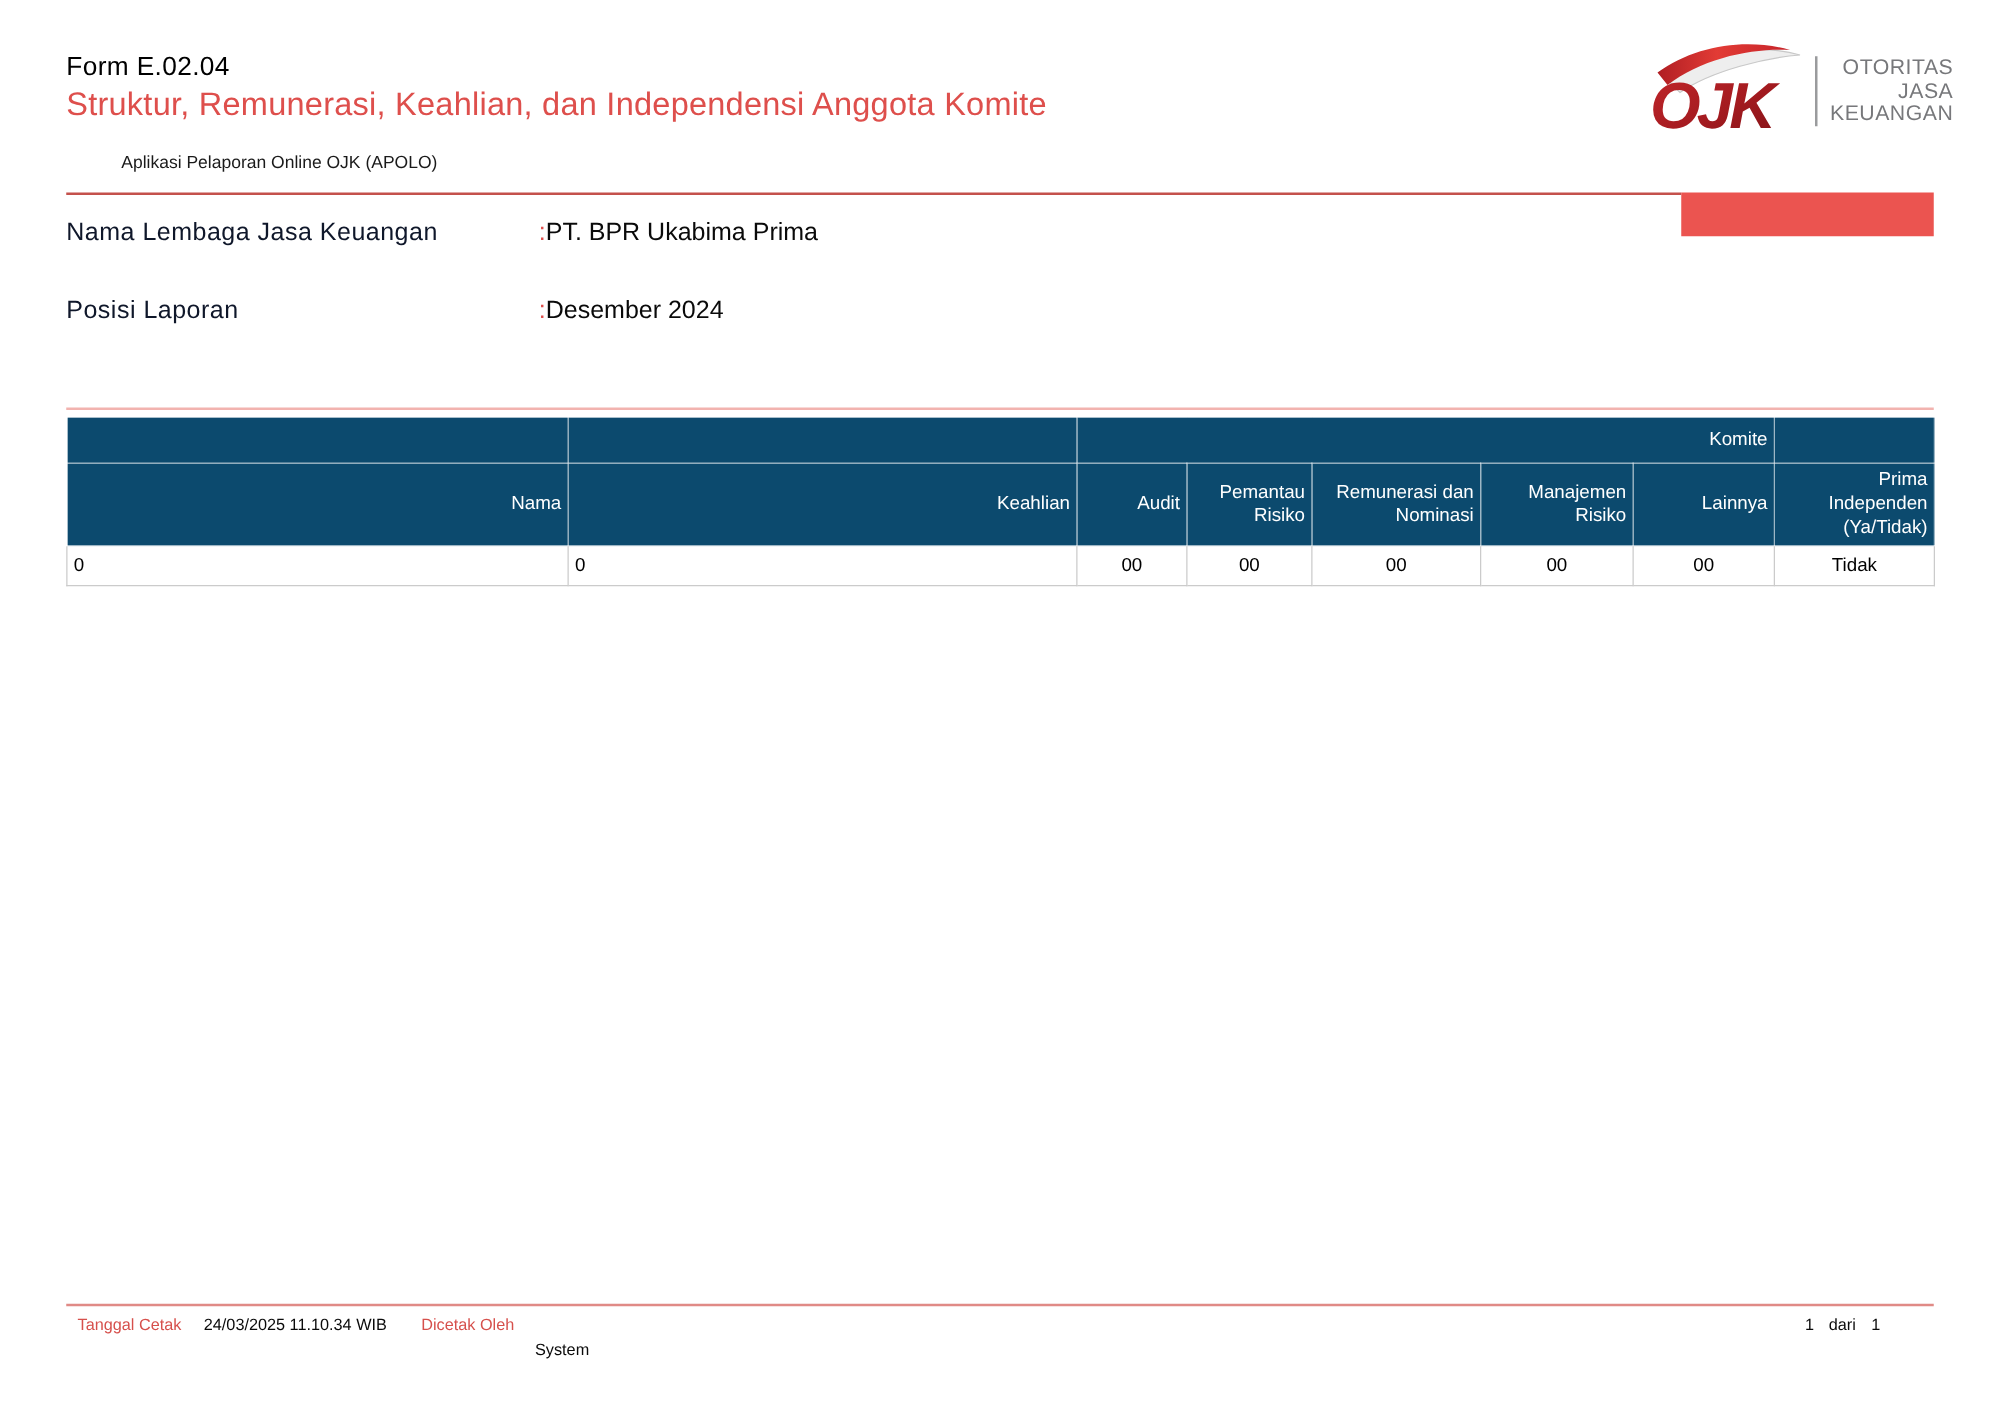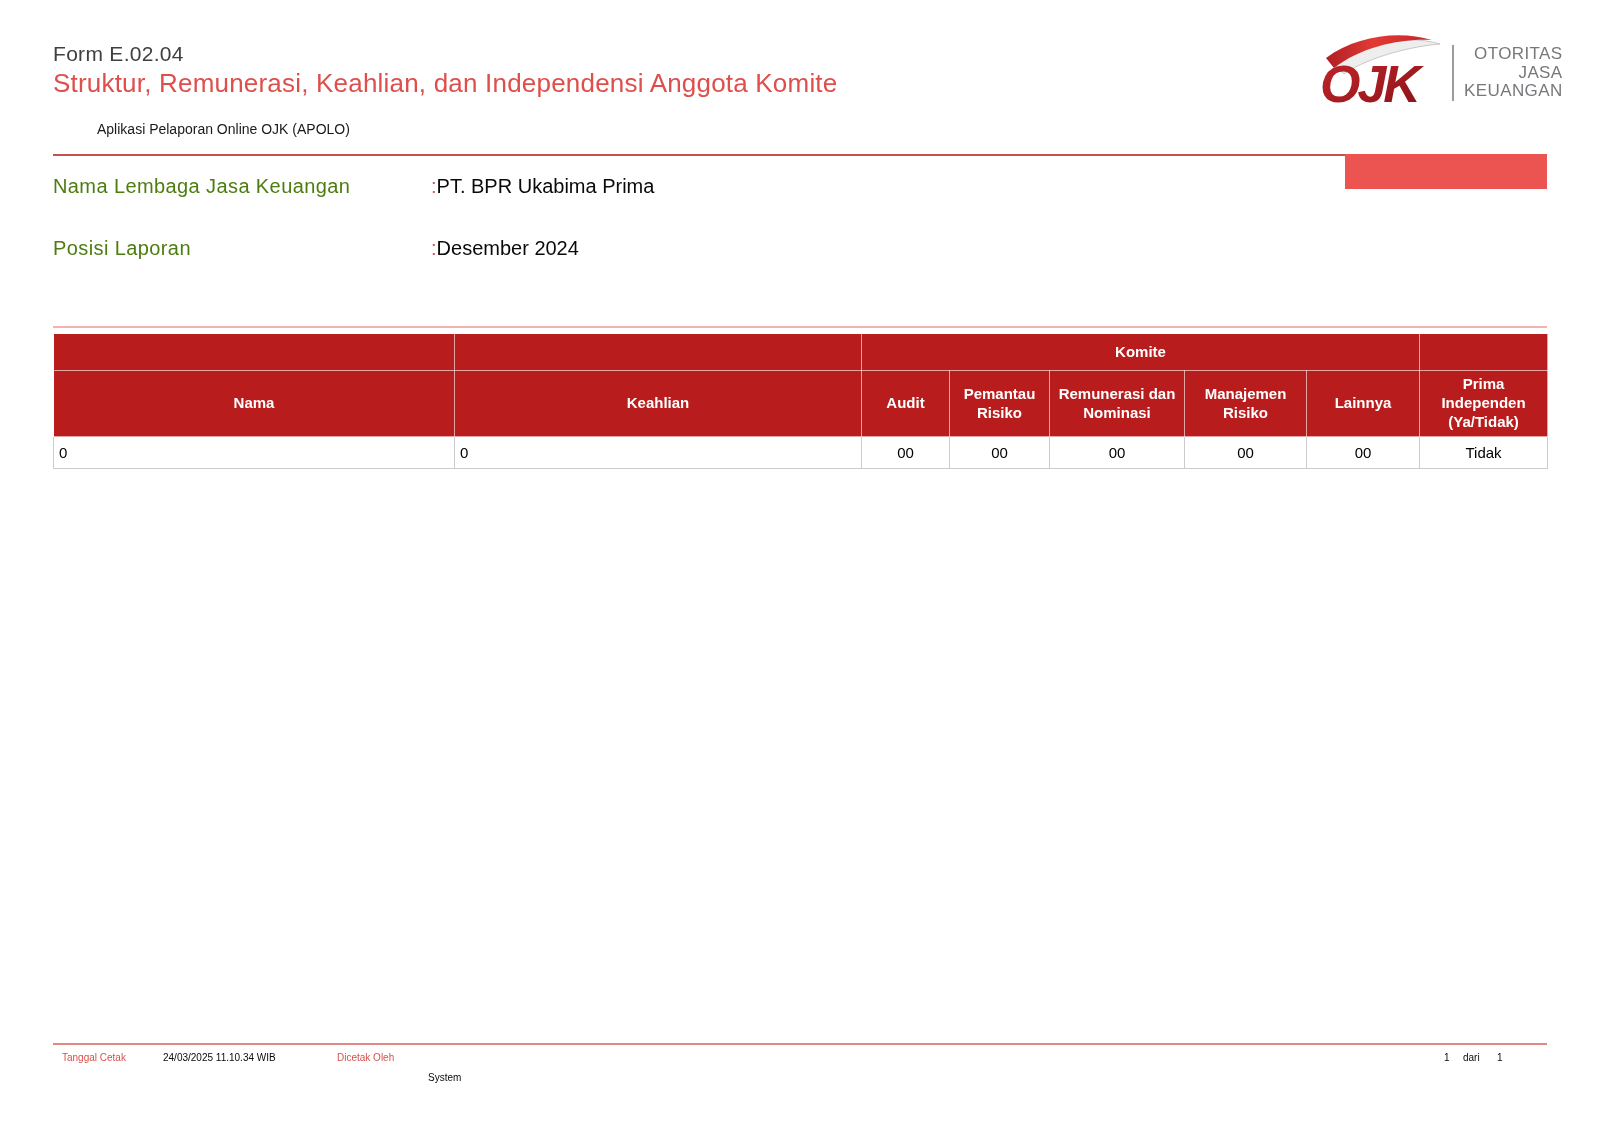--- a/index.html
+++ b/index.html
@@ -4,21 +4,21 @@
 <style>
   * { margin:0; padding:0; box-sizing:border-box; }
   html,body { background:#ffffff; }
   body { font-family:"Liberation Sans", sans-serif; }
   .page {
     position:relative; width:1600px; height:1132px; background:#ffffff; overflow:hidden;
   }
   
   .form-number {
     position:absolute; left:53px; top:42px;
-    font-size:21px; color:#404040; letter-spacing:0.3px;
+    font-size:21px; color:#000000; letter-spacing:0.3px;
   }
   .doc-title {
     position:absolute; left:53px; top:68px;
     font-size:26px; color:#DE4F4C; letter-spacing:0.2px;
   }
   .app-name {
     position:absolute; left:53px; top:121px;
     font-size:14px; color:#1a1a1a;margin-left:44px;
   }
   
@@ -37,49 +37,49 @@
   .rule-line {
     position:absolute; left:53px; top:154px; width:1292px; height:2px; background:#C4514C;
   }
   .rule-block {
     position:absolute; left:1345px; top:154px; width:202px; height:35px; background:#EB5450;
   }
   
   .info-row { position:absolute; left:53px; display:flex; align-items:baseline; }
   .info-row.r1 { top:175px; }
   .info-row.r2 { top:237px; }
-  .info-label { width:378px; font-size:20px; color:#4d7c0f; letter-spacing:0.4px; }
+  .info-label { width:378px; font-size:20px; color:#0f172a; letter-spacing:0.4px; }
   .info-colon { font-size:20px; color:#DE4F4C; }
   .info-value { font-size:20px; color:#0a0a0a; }
   
   .table-top-line {
     position:absolute; left:53px; top:326px; width:1494px; height:2px; background:#F2B3AF;
   }
   table.report {
     position:absolute; left:53px; top:333px; width:1494px;
     border-collapse:collapse; table-layout:fixed;
   }
   table.report th {
-    background:#b91c1c; color:#ffffff; font-weight:bold; font-size:15px;
-    border:1px solid rgba(255,255,255,0.6); text-align:center; vertical-align:middle;
+    background:#0c4a6e; color:#ffffff; font-weight:normal; font-size:15px;
+    border:1px solid rgba(255,255,255,0.6); text-align:right; vertical-align:middle;
     line-height:1.25; padding:2px 5px;
   }
   table.report tr.group-row th { height:37px; }
   table.report tr.col-row th { height:66px; }
   table.report td {
     background:#ffffff; color:#000000; font-size:15px; height:32px;
     border:1px solid #CBCBCB; vertical-align:middle; padding:2px 5px;
   }
   td.al { text-align:left; }
   td.ac { text-align:center; }
   
   .footer-line {
     position:absolute; left:53px; top:1043px; width:1494px; height:2px; background:#E08A86;
   }
-  .ft { position:absolute; top:1052px; font-size:10px; color:#0a0a0a; }
+  .ft { position:absolute; top:1052px; font-size:13px; color:#0a0a0a; }
   .ft.red { color:#D6504C; }
   .ft.f1 { left:62px; }
   .ft.f2 { left:163px; }
   .ft.f3 { left:337px; }
   .ft.f4 { left:428px;margin-top:20px; }
   .ft.p1 { left:1444px; }
   .ft.p2 { left:1463px; }
   .ft.p3 { left:1497px; }
 </style>
 </head>

